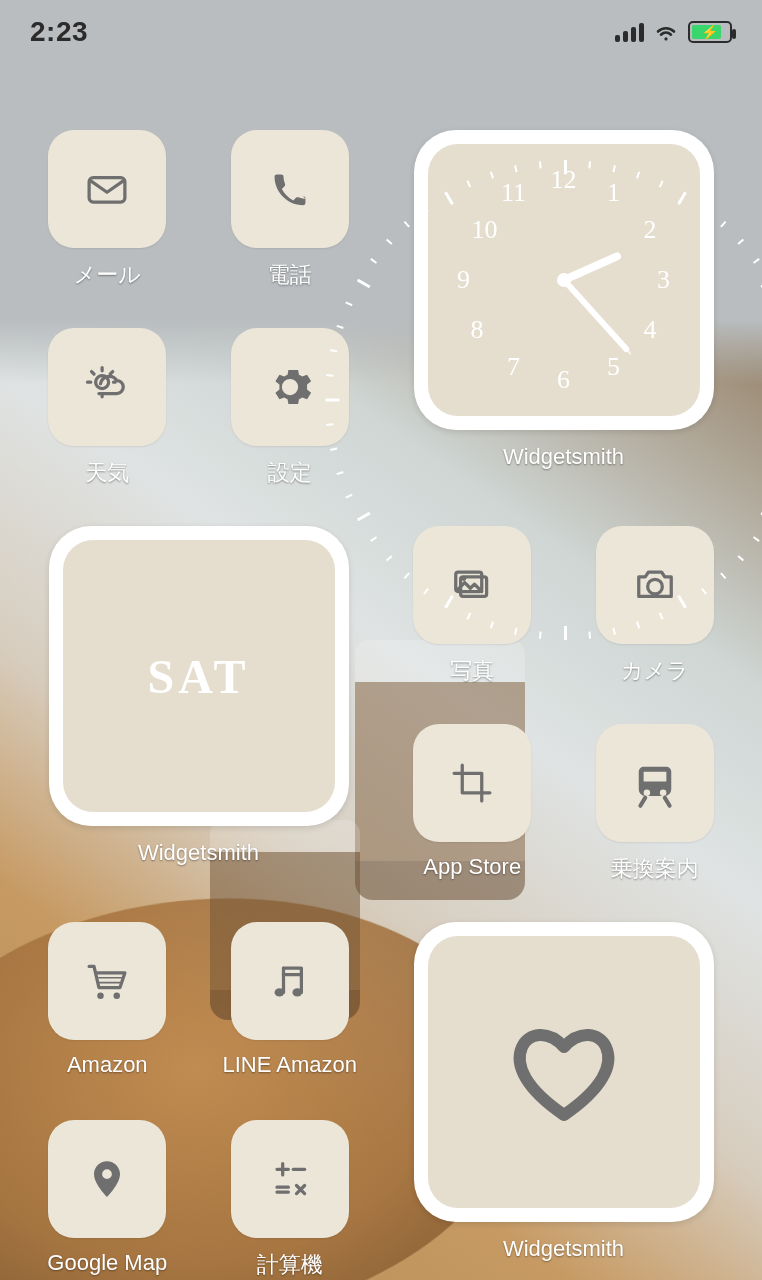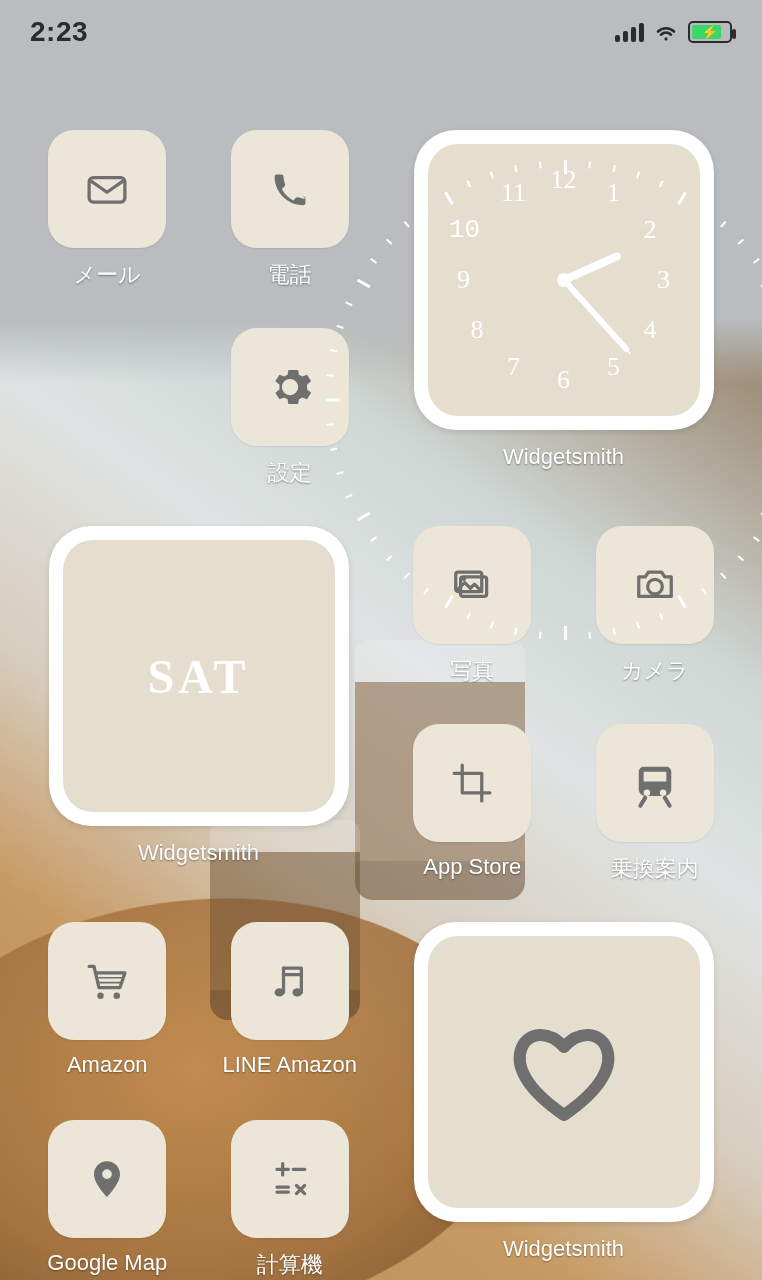--- a/index.html
+++ b/index.html
@@ -174,21 +174,21 @@
             <div class="pivot"></div>
           <div class="num" style="left: 175px; top: 38.3975px; transform: translate(-50%, -50%);">1</div>
               <div class="num" style="left: 211.603px; top: 75px; transform: translate(-50%, -50%);">2</div>
               <div class="num" style="left: 225px; top: 125px; transform: translate(-50%, -50%);">3</div>
               <div class="num" style="left: 211.603px; top: 175px; transform: translate(-50%, -50%);">4</div>
               <div class="num" style="left: 175px; top: 211.603px; transform: translate(-50%, -50%);">5</div>
               <div class="num" style="left: 125px; top: 225px; transform: translate(-50%, -50%);">6</div>
               <div class="num" style="left: 75px; top: 211.603px; transform: translate(-50%, -50%);">7</div>
               <div class="num" style="left: 38.3975px; top: 175px; transform: translate(-50%, -50%);">8</div>
               <div class="num" style="left: 25px; top: 125px; transform: translate(-50%, -50%);">9</div>
-              <div class="num" style="left: 26px; top: 75px; transform: translate(-50%, -50%); font-family: Liberation Mono, monospace;">10</div>
+              <div class="num" style="left: 46px; top: 75px; transform: translate(-50%, -50%);">10</div>
               <div class="num" style="left: 75px; top: 38.3975px; transform: translate(-50%, -50%);">11</div>
               <div class="num" style="left: 125px; top: 25px; transform: translate(-50%, -50%);">12</div>
               <div class="tick" style="height: 14px; width: 3px; transform: rotate(0deg) translateY(-120px);"></div>
               <div class="tick" style="height: 7px; width: 2px; transform: rotate(6deg) translateY(-120px);"></div>
               <div class="tick" style="height: 7px; width: 2px; transform: rotate(12deg) translateY(-120px);"></div>
               <div class="tick" style="height: 7px; width: 2px; transform: rotate(18deg) translateY(-120px);"></div>
               <div class="tick" style="height: 7px; width: 2px; transform: rotate(24deg) translateY(-120px);"></div>
               <div class="tick" style="height: 14px; width: 3px; transform: rotate(30deg) translateY(-120px);"></div>
               <div class="tick" style="height: 7px; width: 2px; transform: rotate(36deg) translateY(-120px);"></div>
               <div class="tick" style="height: 7px; width: 2px; transform: rotate(42deg) translateY(-120px);"></div>
@@ -237,20 +237,30 @@
               <div class="tick" style="height: 7px; width: 2px; transform: rotate(354deg) translateY(-120px);"></div>
               <div class="hand hour" style="transform: rotate(66deg);"></div>
               <div class="hand minute" style="transform: rotate(138deg);"></div>
               <div class="hand second" style="transform: rotate(138deg);"></div>
             </div>
         </div>
       </div>
       <div class="label">Widgetsmith</div>
     </div>
 
+    <div class="tile c1 r2">
+      <div class="icon-box">
+        <svg class="ic" viewBox="0 0 64 64">
+          <circle cx="26" cy="26" r="8"></circle>
+          <path d="M26 12v-4M26 44v-2M12 26h-4M40 26h2M16 16l-3-3M36 16l3-3"></path>
+          <path d="M22 40h22a8 8 0 0 0 0-16 11 11 0 0 0-20 4"></path>
+        </svg>
+      </div>
+      <div class="label">天気</div>
+    </div>
 
     <div class="tile c2 r2">
       <div class="icon-box">
         <svg class="ic fill" viewBox="0 0 64 64">
             <path d="M32 22a10 10 0 1 0 0 20 10 10 0 0 0 0-20zm21 13l5 4-5 8-6-2a17 17 0 0 1-4 2l-1 6H30l-1-6a17 17 0 0 1-4-2l-6 2-5-8 5-4v-6l-5-4 5-8 6 2a17 17 0 0 1 4-2l1-6h12l1 6a17 17 0 0 1 4 2l6-2 5 8-5 4z"></path>
           </svg>
       </div>
       <div class="label">設定</div>
     </div>
 

